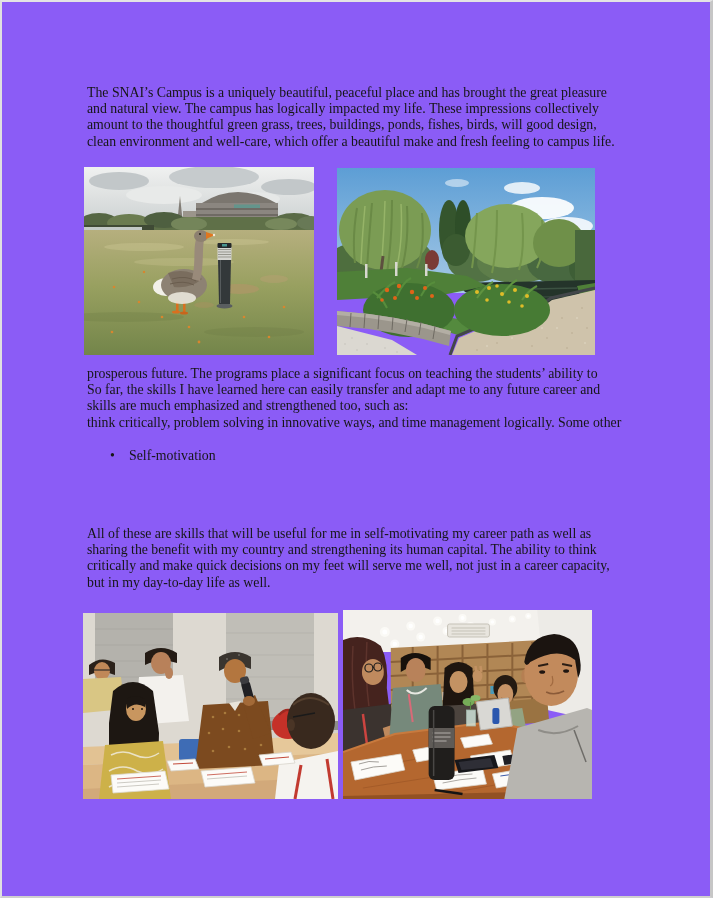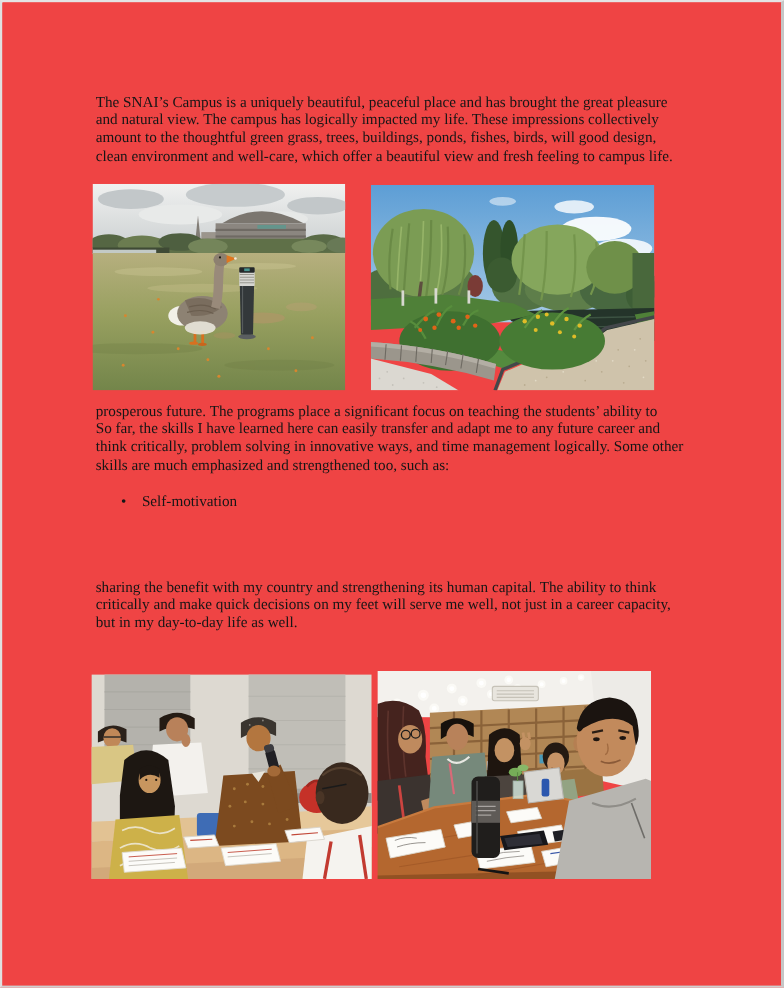--- a/index.html
+++ b/index.html
@@ -1,17 +1,17 @@
 <!DOCTYPE html>
 <html><head>
 <meta charset="utf-8">
 <style>
   html,body{margin:0;padding:0;background:#ffffff;}
   .page{
-    position:relative;width:713px;height:898px;background:#ef4444;
+    position:relative;width:713px;height:898px;background:#8b5cf6;
     box-sizing:border-box;overflow:hidden;
     border-top:2px solid #e4e4e4;border-left:2px solid #e0e0e0;
     border-right:3px solid #c6c6c6;border-bottom:2px solid #cfcfcf;
     font-family:"Liberation Serif","DejaVu Serif",serif;color:#161616;
   }
   .para{position:absolute;left:85px;font-size:13.8px;line-height:16.2px;}
   .tline{white-space:nowrap;}
   .bullets{position:absolute;left:85px;font-size:13.8px;line-height:16.6px;}
   .brow{white-space:nowrap;padding-left:23px;}
   .bdot{display:inline-block;width:19px;}
@@ -20,21 +20,21 @@
 </style>
 </head>
 <body>
 
 <div class="page">
 
   <div class="para" style="top:83px;">
       <div class="tline">The SNAI’s Campus is a uniquely beautiful, peaceful place and has brought the great pleasure</div>
       <div class="tline">and natural view. The campus has logically impacted my life. These impressions collectively</div>
       <div class="tline">amount to the thoughtful green grass, trees, buildings, ponds, fishes, birds, will good design,</div>
-      <div class="tline">clean environment and well-care, which offer a beautiful view and fresh feeling to campus life.</div>
+      <div class="tline">clean environment and well-care, which offer a beautiful make and fresh feeling to campus life.</div>
     </div>
 
   <div class="photo" style="left:82px;top:165px;width:230px;height:188px;" title="Goose standing on campus lawn beside a black bollard light, domed building and trees behind under a cloudy sky">
     <svg viewBox="0 0 230 188" preserveAspectRatio="none">
       <defs>
         <linearGradient id="sky1" x1="0" y1="0" x2="0" y2="1">
           <stop offset="0" stop-color="#f0f1f0"></stop>
             <stop offset="1" stop-color="#c9cecf"></stop>
         </linearGradient>
         <linearGradient id="grass1" x1="0" y1="0" x2="0" y2="1">
@@ -284,29 +284,30 @@
             <circle cx="60" cy="184" r="0.8"></circle>
             <circle cx="8" cy="176" r="0.8"></circle>
         </g>
       </g>
     </svg>
   </div>
 
   <div class="para" style="top:364px;">
       <div class="tline">prosperous future. The programs place a significant focus on teaching the students’ ability to</div>
       <div class="tline">So far, the skills I have learned here can easily transfer and adapt me to any future career and</div>
+      <div class="tline">skills are much emphasized and strengthened too, such as:</div>
       <div class="tline">think critically, problem solving in innovative ways, and time management logically. Some other</div>
-      <div class="tline">skills are much emphasized and strengthened too, such as:</div>
     </div>
 
   <div class="bullets" style="top:446px;">
     <div class="brow"><span class="bdot">•</span><span>Self-motivation</span></div>
   </div>
 
   <div class="para" style="top:524px;">
+      <div class="tline">All of these are skills that will be useful for me in self-motivating my career path as well as</div>
       <div class="tline">sharing the benefit with my country and strengthening its human capital. The ability to think</div>
       <div class="tline">critically and make quick decisions on my feet will serve me well, not just in a career capacity,</div>
       <div class="tline">but in my day-to-day life as well.</div>
     </div>
 
   <div class="photo" style="left:81px;top:611px;width:255px;height:186px;" title="Classroom discussion: man in brown batik shirt speaking into a microphone, classmates at desks with papers and name cards">
     <svg viewBox="0 0 255 186" preserveAspectRatio="none">
       <rect x="0" y="0" width="255" height="186" fill="#ddd9d1"></rect>
       <g>
         <rect x="12" y="0" width="78" height="94" fill="#b4b2ac"></rect>

